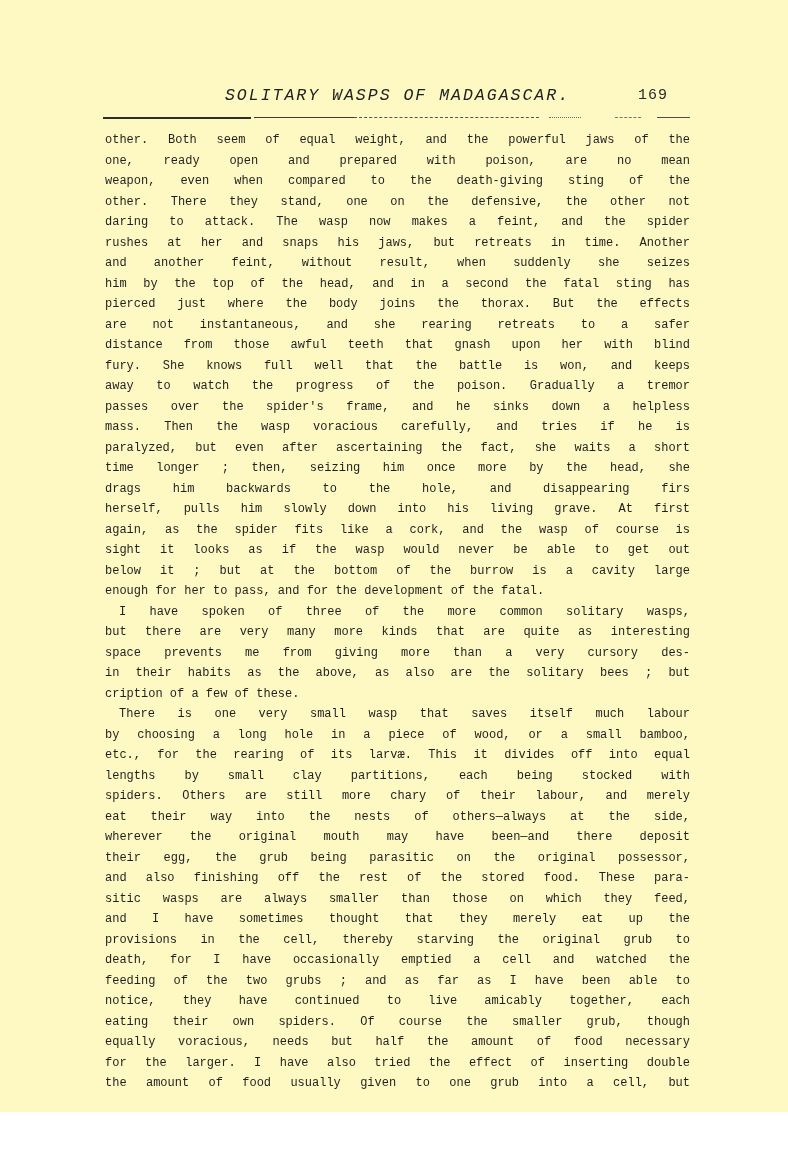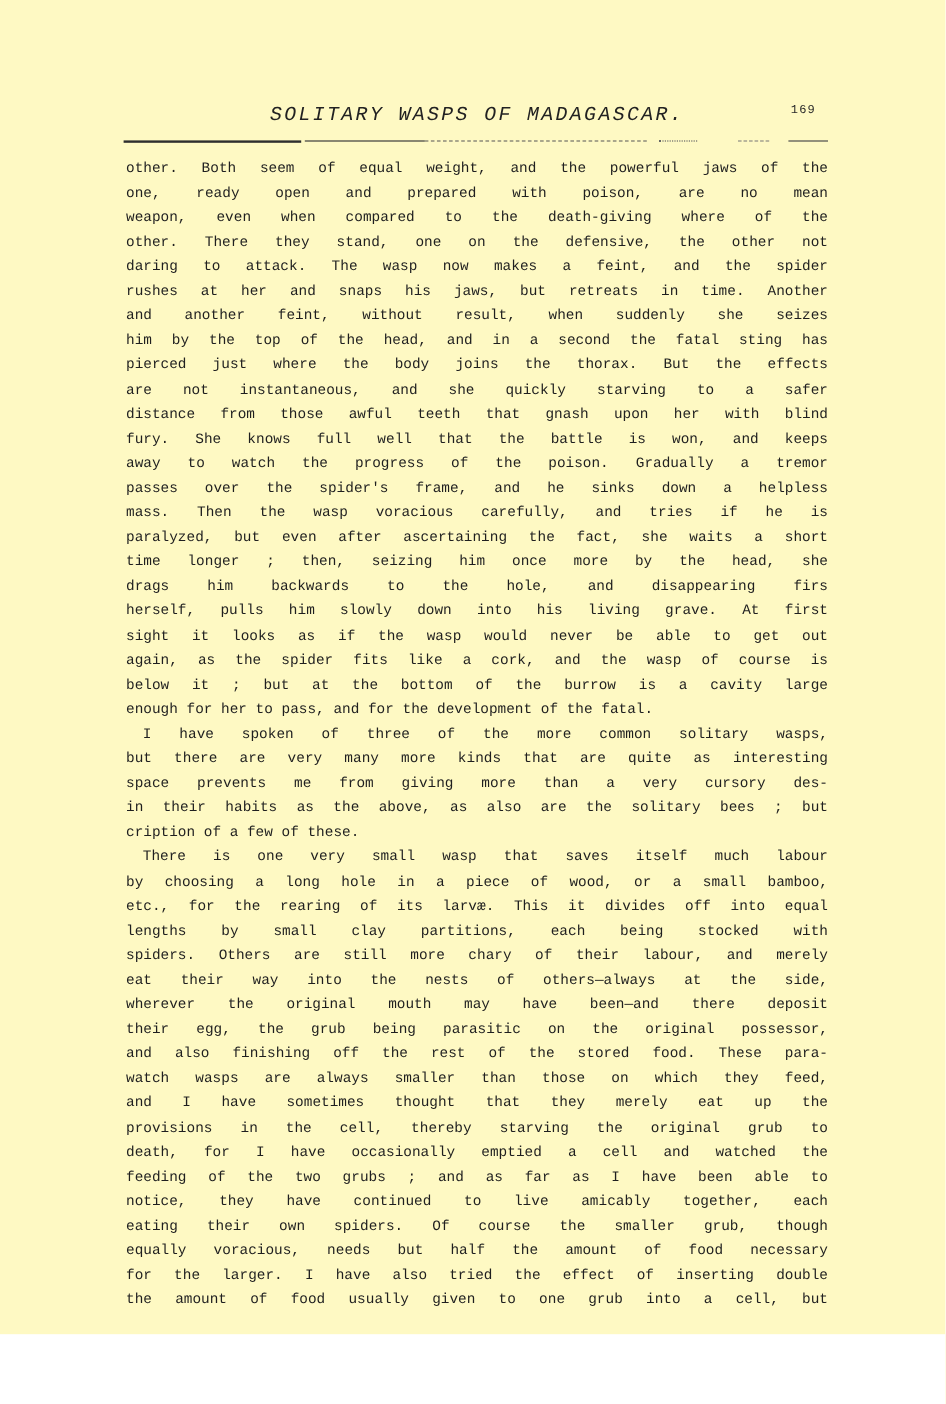--- a/index.html
+++ b/index.html
@@ -28,22 +28,22 @@
     text-align: center;
     font-style: italic;
     font-size: 16.5px;
     letter-spacing: 2px;
     color: #222;
     white-space: nowrap;
   }
   .folio {
     position: absolute;
     top: 1px;
-    right: 10px;
-    font-size: 10px;
+    right: 22px;
+    font-size: 15px;
     letter-spacing: 1px;
     color: #2a2a2a;
     font-variant-numeric: oldstyle-nums;
   }
   .head-rule {
     position: absolute;
     top: 117px;
     left: 103px;
     width: 587px;
     height: 3px;
@@ -93,60 +93,60 @@
     <span class="sC"></span>
     <span class="sD"></span>
     <span class="sE"></span>
     <span class="sF"></span>
   </div>
 
   <div class="page-body">
       <div class="paragraph">
         <div class="line">other.  Both seem of equal weight, and the powerful jaws of the</div>
         <div class="line">one, ready open and prepared with poison, are no mean</div>
-        <div class="line">weapon, even when compared to the death-giving where of the</div>
+        <div class="line">weapon, even when compared to the death-giving sting of the</div>
         <div class="line">other.  There they stand, one on the defensive, the other not</div>
         <div class="line">daring to attack.  The wasp now makes a feint, and the spider</div>
         <div class="line">rushes at her and snaps his jaws, but retreats in time.  Another</div>
         <div class="line">and another feint, without result, when suddenly she seizes</div>
         <div class="line">him by the top of the head, and in a second the fatal sting has</div>
         <div class="line">pierced just where the body joins the thorax.  But the effects</div>
-        <div class="line">are not instantaneous, and she quickly starving to a safer</div>
+        <div class="line">are not instantaneous, and she rearing retreats to a safer</div>
         <div class="line">distance from those awful teeth that gnash upon her with blind</div>
         <div class="line">fury.  She knows full well that the battle is won, and keeps</div>
         <div class="line">away to watch the progress of the poison.  Gradually a tremor</div>
         <div class="line">passes over the spider's frame, and he sinks down a helpless</div>
         <div class="line">mass.  Then the wasp voracious carefully, and tries if he is</div>
         <div class="line">paralyzed, but even after ascertaining the fact, she waits a short</div>
         <div class="line">time longer ; then, seizing him once more by the head, she</div>
         <div class="line">drags him backwards to the hole, and disappearing firs</div>
         <div class="line">herself, pulls him slowly down into his living grave.  At first</div>
+        <div class="line">again, as the spider fits like a cork, and the wasp of course is</div>
         <div class="line">sight it looks as if the wasp would never be able to get out</div>
-        <div class="line">again, as the spider fits like a cork, and the wasp of course is</div>
         <div class="line">below it ; but at the bottom of the burrow is a cavity large</div>
         <div class="line para-end">enough for her to pass, and for the development of the fatal.</div>
       </div>
       <div class="paragraph">
         <div class="line indent">I have spoken of three of the more common solitary wasps,</div>
         <div class="line">but there are very many more kinds that are quite as interesting</div>
         <div class="line">space prevents me from giving more than a very cursory des-</div>
         <div class="line">in their habits as the above, as also are the solitary bees ; but</div>
         <div class="line para-end">cription of a few of these.</div>
       </div>
       <div class="paragraph">
         <div class="line indent">There is one very small wasp that saves itself much labour</div>
         <div class="line">by choosing a long hole in a piece of wood, or a small bamboo,</div>
         <div class="line">etc., for the rearing of its larvæ.  This it divides off into equal</div>
         <div class="line">lengths by small clay partitions, each being stocked with</div>
         <div class="line">spiders.  Others are still more chary of their labour, and merely</div>
         <div class="line">eat their way into the nests of others—always at the side,</div>
         <div class="line">wherever the original mouth may have been—and there deposit</div>
         <div class="line">their egg, the grub being parasitic on the original possessor,</div>
         <div class="line">and also finishing off the rest of the stored food.  These para-</div>
-        <div class="line">watch wasps are always smaller than those on which they feed,</div>
+        <div class="line">sitic wasps are always smaller than those on which they feed,</div>
         <div class="line">and I have sometimes thought that they merely eat up the</div>
         <div class="line">provisions in the cell, thereby starving the original grub to</div>
         <div class="line">death, for I have occasionally emptied a cell and watched the</div>
         <div class="line">feeding of the two grubs ; and as far as I have been able to</div>
         <div class="line">notice, they have continued to live amicably together, each</div>
         <div class="line">eating their own spiders.  Of course the smaller grub, though</div>
         <div class="line">equally voracious, needs but half the amount of food necessary</div>
         <div class="line">for the larger.  I have also tried the effect of inserting double</div>
         <div class="line">the amount of food usually given to one grub into a cell, but</div>
       </div>

